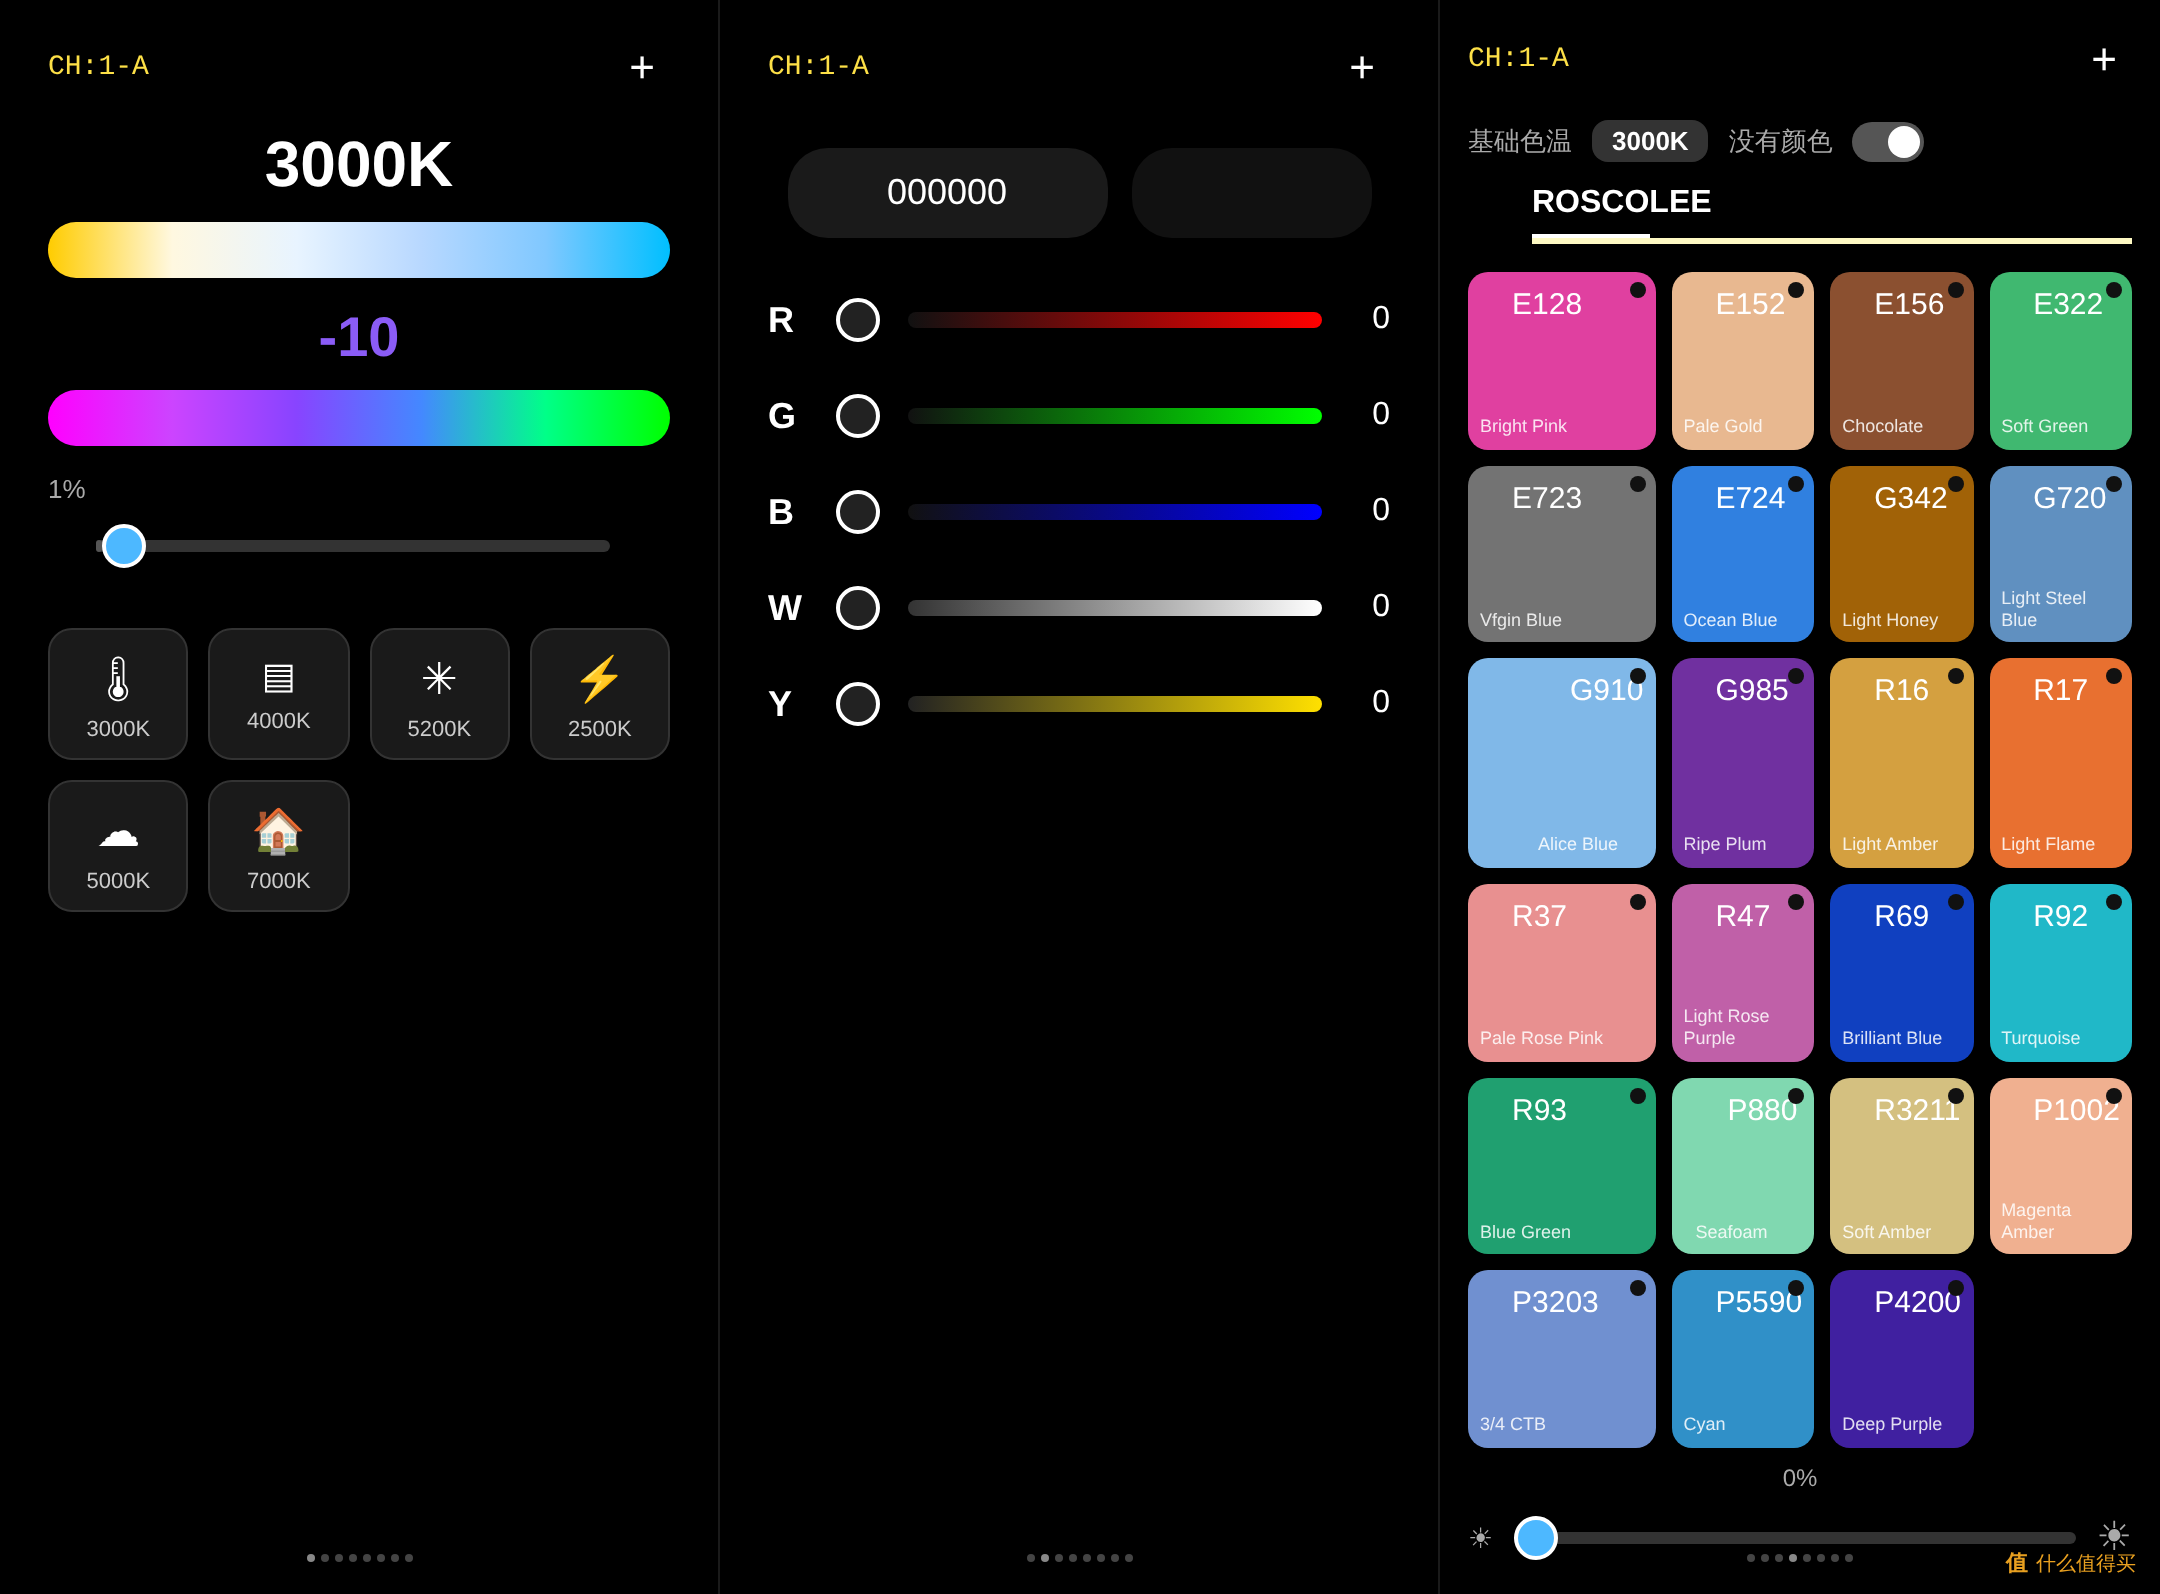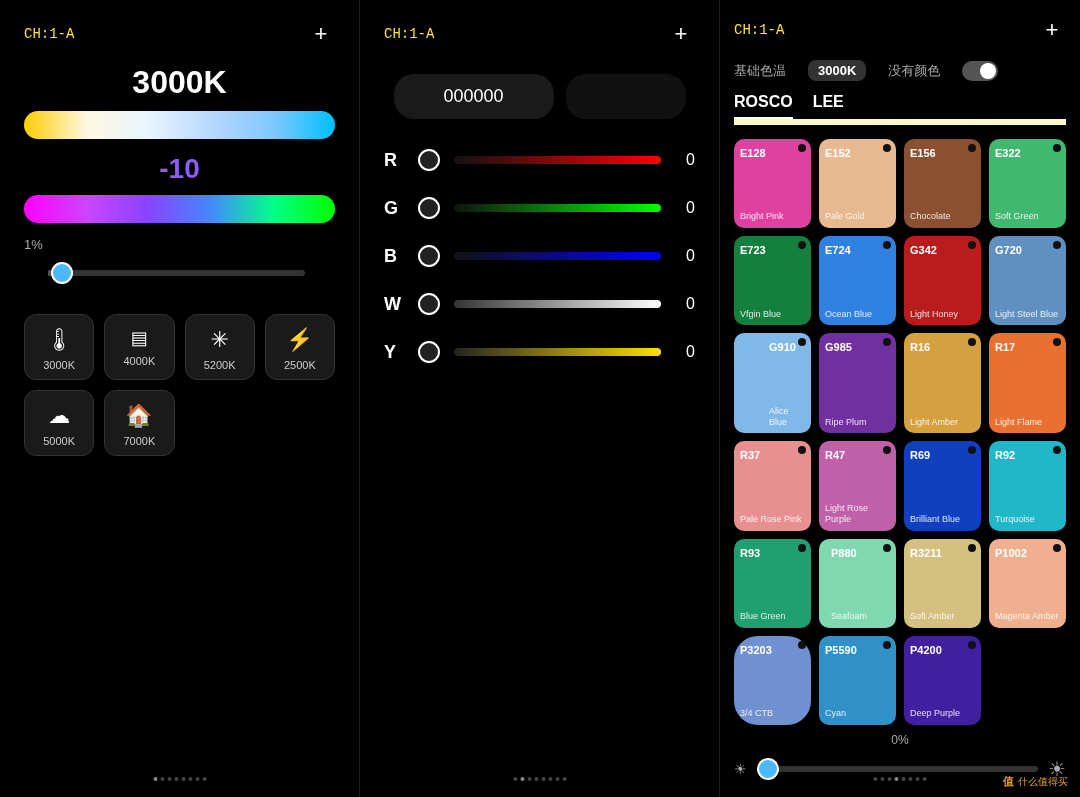--- a/index.html
+++ b/index.html
@@ -215,21 +215,21 @@
       font-size: 16px;
       font-weight: 500;
       width: 20px;
       text-align: right;
     }
 
     
     .p3-header-row {
       display: flex;
       align-items: center;
-      gap: 22px;
+      gap: 10px;
       margin-bottom: 12px;
       text-align: center;
     }
     .base-temp-label {
       color: #aaa;
       font-size: 13px;
     }
     .base-temp-value {
       color: #fff;
       background: #333;
@@ -254,23 +254,23 @@
       position: absolute;
       width: 16px;
       height: 16px;
       background: #fff;
       border-radius: 50%;
       top: 2px;
       right: 2px;
     }
     .brand-tabs {
       display: flex;
-      gap: 20px;
       margin-bottom: 14px;
-      border-bottom: 6px solid #fef9c3;
+      border-bottom: 3px solid #fef9c3;
+      margin-left: 32px;
     }
     .brand-tab {
       color: #fff;
       font-size: 16px;
       font-weight: 700;
       padding-bottom: 6px;
       cursor: pointer;
     }
     .brand-tab.active {
       border-bottom: 2px solid #fff;
@@ -286,24 +286,25 @@
       border-radius: 10px;
       padding: 8px 6px 6px;
       display: flex;
       flex-direction: column;
       align-items: flex-start;
       cursor: pointer;
       position: relative;
       min-height: 62px;
     }
     .swatch-code {
-      font-size: 11px;
-      font-weight: 700;
+      font-size: 15px;
+      font-weight: 400;
       color: #fff;
       margin-bottom: 4px;
+      margin-left: 16px;
     }
     .swatch-name {
       font-size: 9px;
       color: rgba(255,255,255,0.85);
       line-height: 1.2;
       margin-top: auto;
     }
     .swatch-dot {
       position: absolute;
       top: 5px;
@@ -501,31 +502,31 @@
       <div class="color-swatch" style="background-color: rgb(139, 80, 48);">
         <div class="swatch-dot"></div>
         <div class="swatch-code">E156</div>
         <div class="swatch-name">Chocolate</div>
       </div>
       <div class="color-swatch" style="background-color: rgb(64, 184, 112);">
         <div class="swatch-dot"></div>
         <div class="swatch-code">E322</div>
         <div class="swatch-name">Soft Green</div>
       </div>
-      <div class="color-swatch" style="background-color: #15803d;">
+      <div class="color-swatch" style="background-color: #737373;">
         <div class="swatch-dot"></div>
         <div class="swatch-code">E723</div>
         <div class="swatch-name">Vfgin Blue</div>
       </div>
       <div class="color-swatch" style="background-color: rgb(48, 128, 224);">
         <div class="swatch-dot"></div>
         <div class="swatch-code">E724</div>
         <div class="swatch-name">Ocean Blue</div>
       </div>
-      <div class="color-swatch" style="background-color: #b91c1c; text-align: right;">
+      <div class="color-swatch" style="background-color: #a16207; text-align: right;">
         <div class="swatch-dot"></div>
         <div class="swatch-code">G342</div>
         <div class="swatch-name">Light Honey</div>
       </div>
       <div class="color-swatch" style="background-color: rgb(96, 144, 192);">
         <div class="swatch-dot"></div>
         <div class="swatch-code">G720</div>
         <div class="swatch-name">Light Steel Blue</div>
       </div>
       <div class="color-swatch" style="background-color: rgb(128, 184, 232); padding-left: 35px;">
@@ -581,21 +582,21 @@
       <div class="color-swatch" style="background-color: rgb(212, 192, 128);">
         <div class="swatch-dot"></div>
         <div class="swatch-code">R3211</div>
         <div class="swatch-name">Soft Amber</div>
       </div>
       <div class="color-swatch" style="background-color: rgb(240, 176, 144);">
         <div class="swatch-dot"></div>
         <div class="swatch-code">P1002</div>
         <div class="swatch-name">Magenta Amber</div>
       </div>
-      <div class="color-swatch" style="background-color: rgb(112, 144, 208); border-radius: 24px;">
+      <div class="color-swatch" style="background-color: rgb(112, 144, 208);">
         <div class="swatch-dot"></div>
         <div class="swatch-code">P3203</div>
         <div class="swatch-name">3/4 CTB</div>
       </div>
       <div class="color-swatch" style="background-color: rgb(48, 144, 200);">
         <div class="swatch-dot"></div>
         <div class="swatch-code">P5590</div>
         <div class="swatch-name">Cyan</div>
       </div>
       <div class="color-swatch" style="background-color: rgb(64, 32, 160);">

